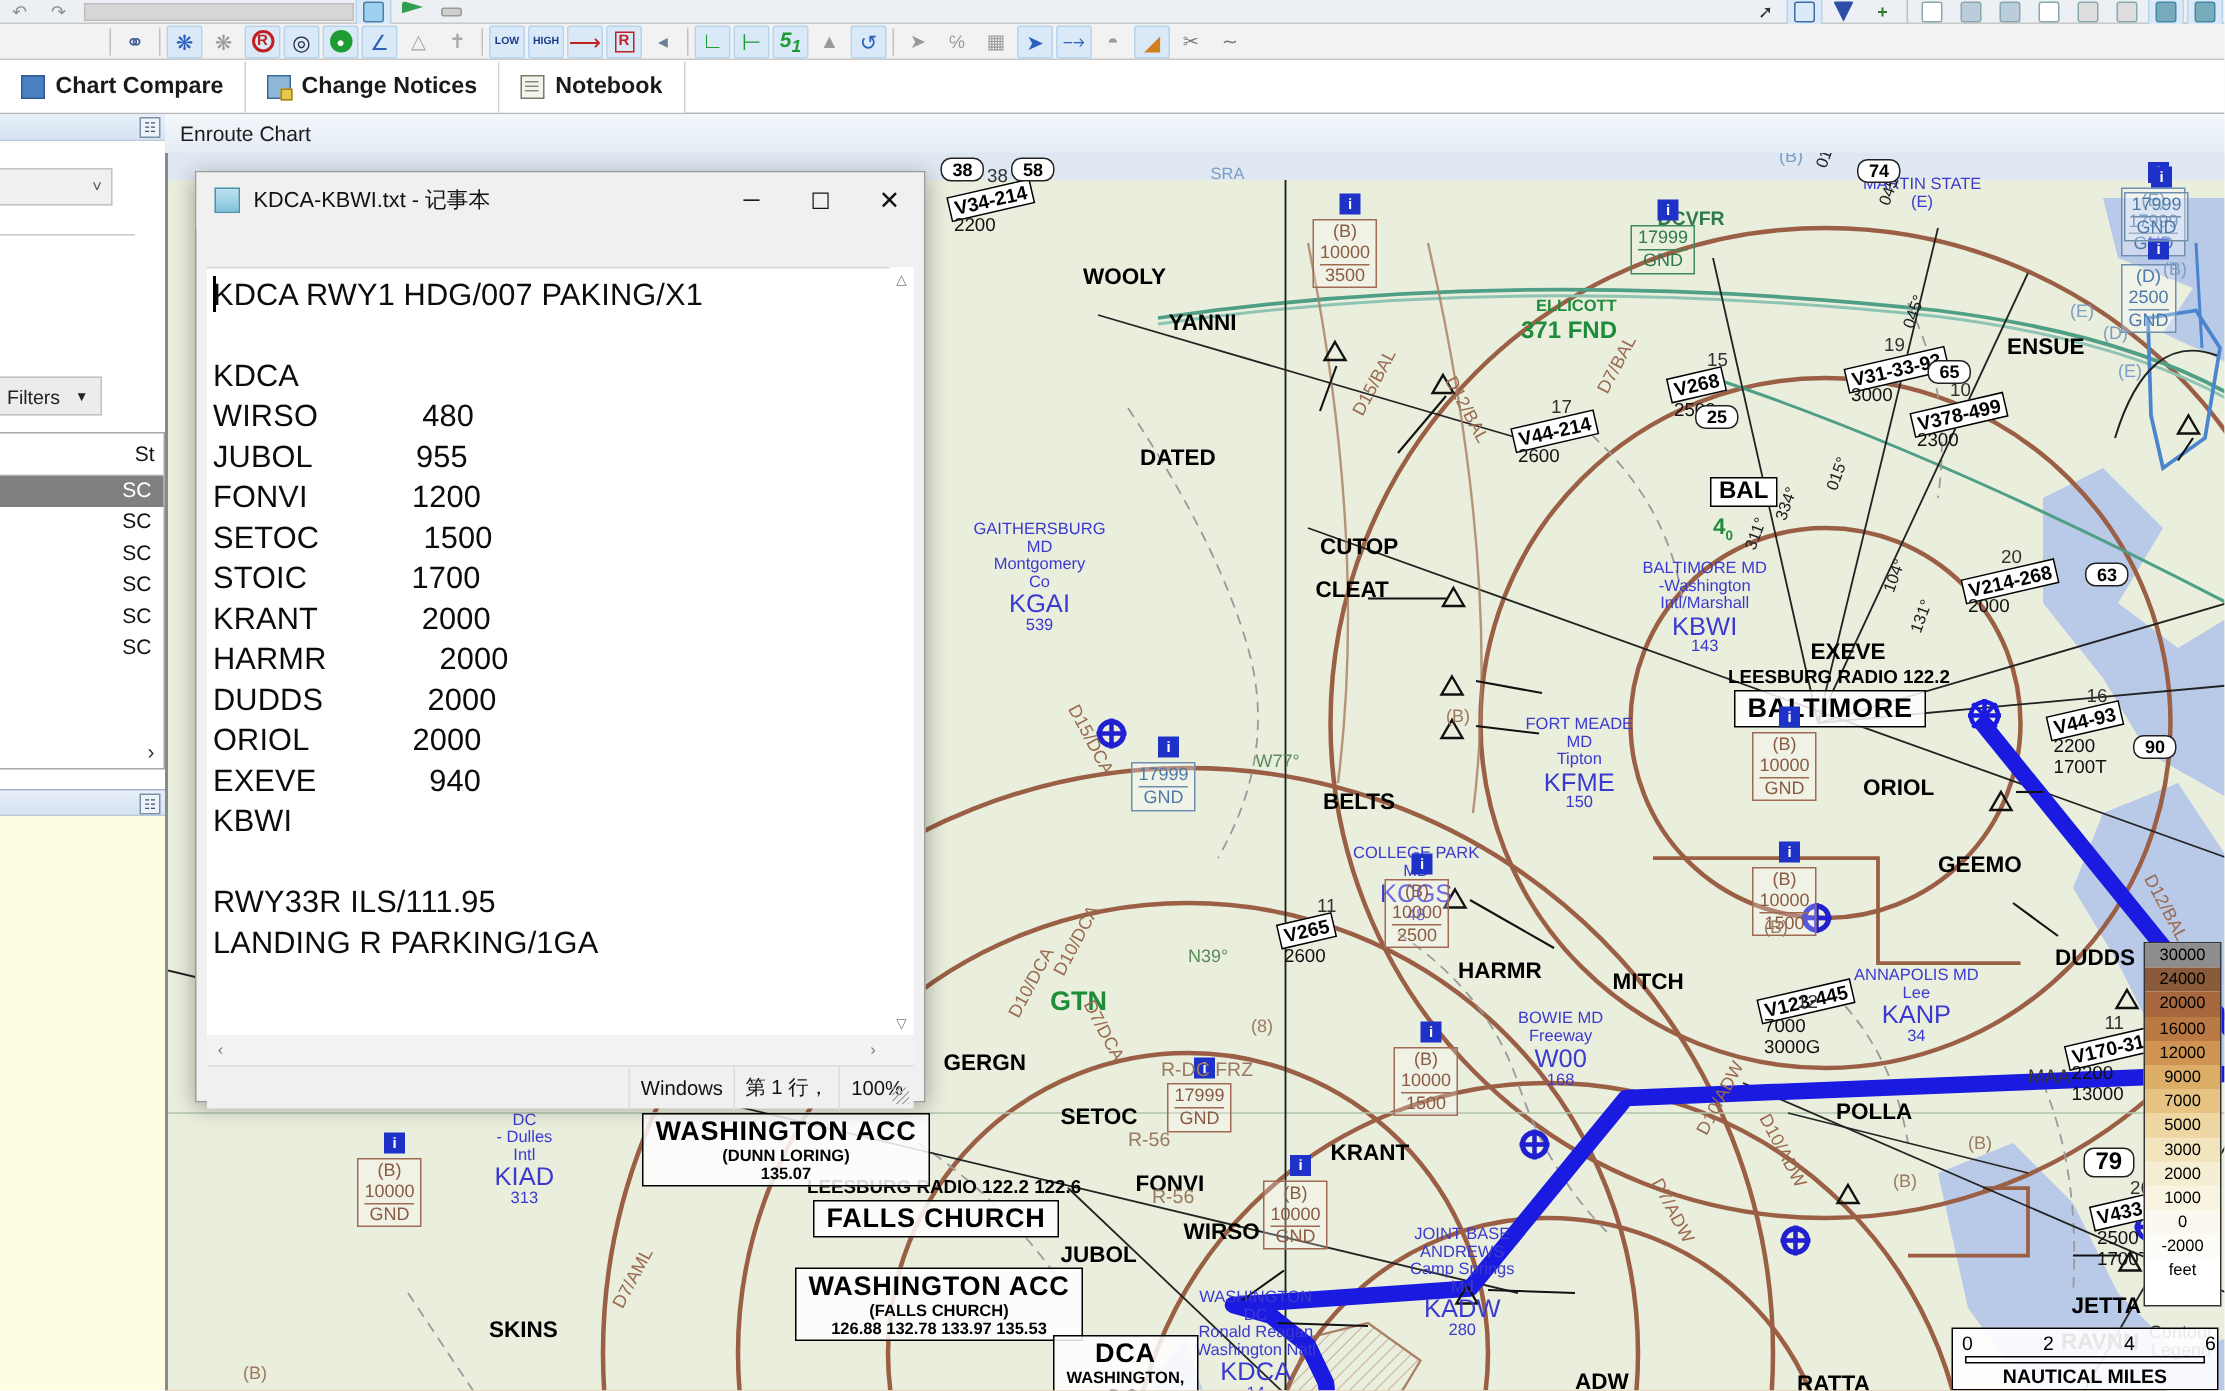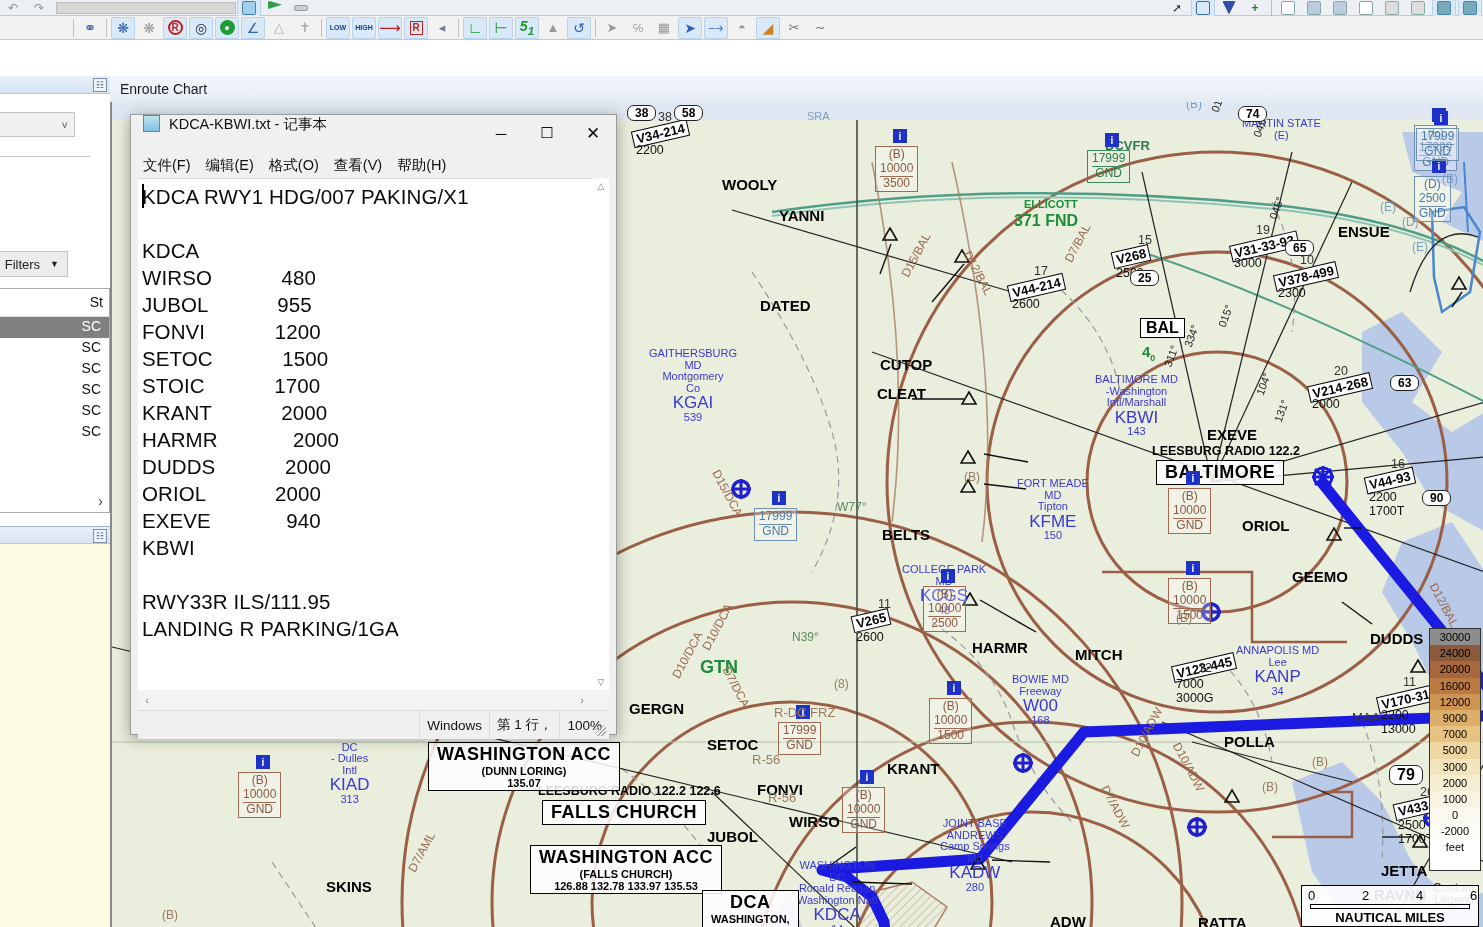--- a/index.html
+++ b/index.html
@@ -121,21 +121,21 @@
   #scale .tk { position:absolute; top:2px; font-size:13px; }
   #scale .bar { position:absolute; left:8px; right:8px; top:18px; height:5px;
      border:1px solid #000; }
   #scale .cap { position:absolute; bottom:1px; width:100%; text-align:center;
      font-size:13px; font-weight:bold; }
 
   
   #np { position:absolute; left:130px; top:114px; width:487px; height:621px;
      background:#f0f0f0; border:1px solid #9c9c9c;
      box-shadow:0 3px 14px rgba(0,0,0,.35); }
-  #np-title { height:37px; display:flex; align-items:flex-start; padding-left:12px;
+  #np-title { height:37px; display:flex; align-items:center; padding-left:12px;
      background:#f0f0f0; }
   #np-ico { width:17px; height:17px; margin-right:9px; flex:0 0 auto; }
   #np-title .ttl { font-size:14.5px; color:#111; flex:1 1 auto; }
   .wbtn { width:46px; height:36px; display:flex; align-items:center;
      justify-content:center; font-size:15px; color:#111; }
   .wbtn.cl { font-size:17px; }
   #np-menu { height:26px; display:flex; align-items:center; gap:15px;
      padding-left:12px; font-size:14.5px; color:#111; background:#f0f0f0; }
   #np-edit { position:absolute; left:7px; top:63px; width:471px; height:613px; }
   #np-text { position:absolute; left:0; top:0; width:455px; height:512px;
@@ -300,20 +300,38 @@
         <span style="color:#d08020;font-size:14px">◢</span>
       </div>
     <div class="tbtn">
         <span style="color:#7a7a7a;font-size:13px">✂</span>
       </div>
     <div class="tbtn">
         <span style="color:#7a7a7a;font-size:13px">∼</span>
       </div>
   </div>
 
+  <div id="tabbar">
+    <div class="tab">
+      <span class="ti" style="background:#4a7fc1;border:1px solid #2d5a93"></span>
+      <span>Chart Compare</span>
+    </div>
+    <div class="tab">
+      <span class="ti" style="background:#8fb8d8;border:1px solid #3a6a9a;position:relative">
+        <span style="position:absolute;right:-2px;bottom:-2px;width:8px;height:8px;background:#e8c84a;border:1px solid #a08420"></span>
+      </span>
+      <span>Change Notices</span>
+    </div>
+    <div class="tab">
+      <span class="ti" style="background:#f4f4ee;border:1px solid #7a7a6a;position:relative">
+        <span style="position:absolute;left:2px;top:3px;width:9px;height:1px;background:#8a8a7a;box-shadow:0 3px 0 #8a8a7a,0 6px 0 #8a8a7a"></span>
+      </span>
+      <span>Notebook</span>
+    </div>
+  </div>
 
   <div id="sidebar">
     <div id="sb-hdr">
       <div class="pin">☷</div>
     </div>
     <div id="sb-combo">
       <span class="cv">˅</span>
     </div>
     <div id="sb-rule"></div>
     <div id="sb-filters">
@@ -721,27 +739,20 @@
   </div>
 
   <div id="np">
     <div id="np-title">
       <span id="np-ico" style="background:linear-gradient(#bfe3f0,#7fc2dd);border:1px solid #4a90ab;display:inline-block"></span>
       <span class="ttl">KDCA-KBWI.txt - 记事本</span>
       <span class="wbtn">─</span>
       <span class="wbtn">☐</span>
       <span class="wbtn cl">✕</span>
     </div>
-    <div id="np-menu">
-        <span>文件(F)</span>
-        <span>编辑(E)</span>
-        <span>格式(O)</span>
-        <span>查看(V)</span>
-        <span>帮助(H)</span>
-      </div>
     <div id="np-edit">
       <div id="np-text">
         <div id="np-caret"></div>
         <pre>KDCA RWY1 HDG/007 PAKING/X1
 
 KDCA
 WIRSO            480
 JUBOL            955
 FONVI            1200
 SETOC            1500

